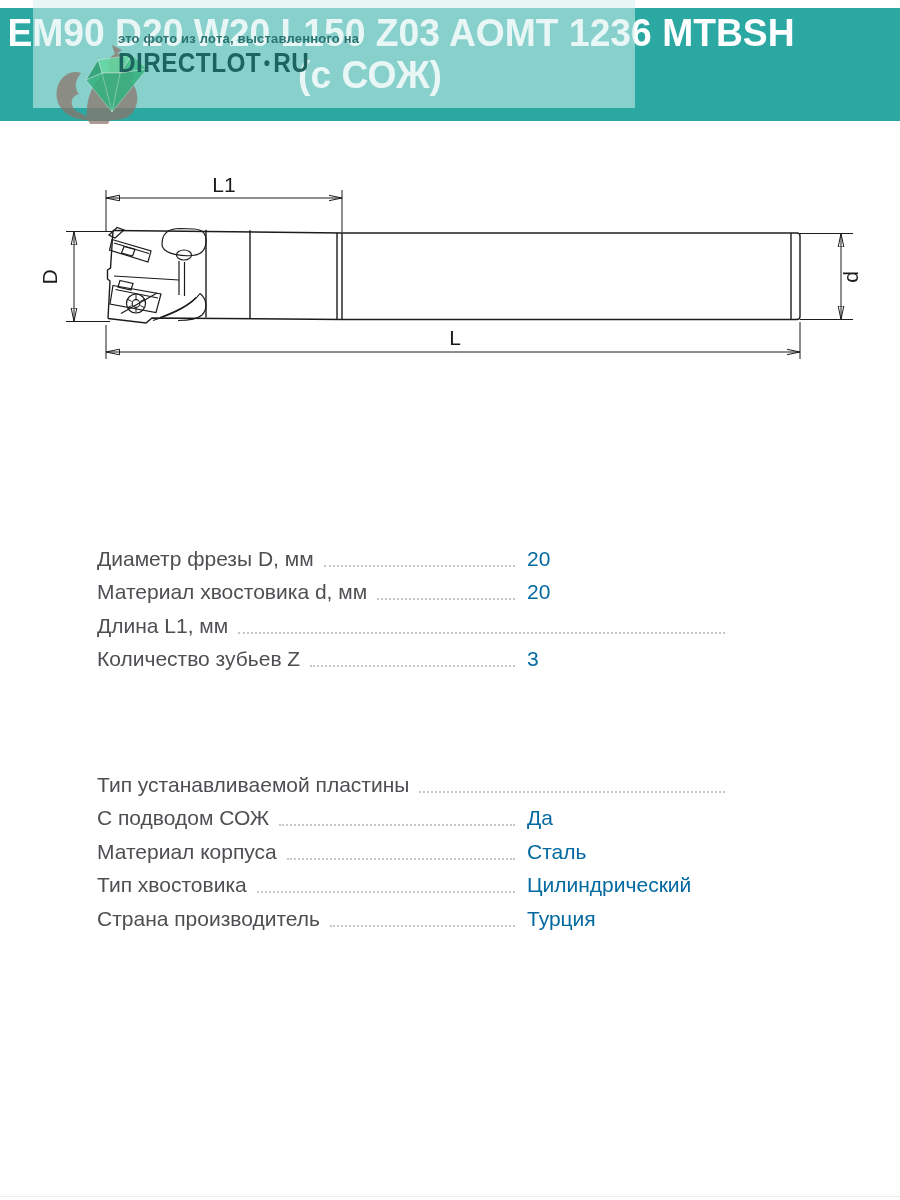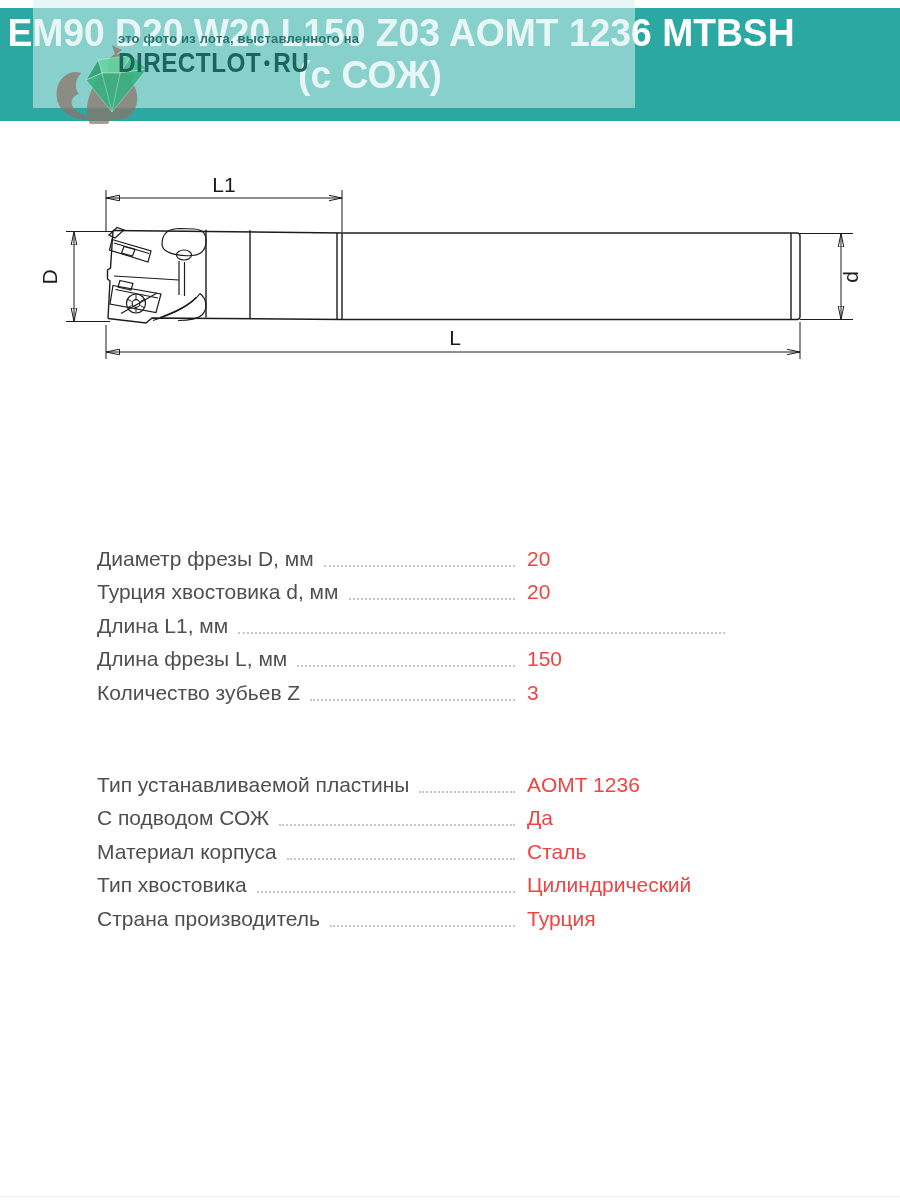--- a/index.html
+++ b/index.html
@@ -55,21 +55,21 @@
   .spec-row{display:flex;align-items:center;height:33.5px;}
   .spec-label{
     flex:0 0 auto;font-size:21px;color:#4d4f52;white-space:nowrap;
   }
   .spec-leader{
     flex:1 1 auto;align-self:flex-end;
     border-bottom:2px dotted #c4c7c9;
     margin:0 12px 9px 10px;min-width:12px;
   }
   .spec-value{
-    flex:0 0 210px;font-size:21px;color:#ef4444;white-space:nowrap;
+    flex:0 0 210px;font-size:21px;color:#0369a1;white-space:nowrap;
   }
   .bottom-line{
     position:absolute;left:0;bottom:3px;width:900px;height:1px;background:#ececec;
   }
 </style>
 </head>
 <body>
 
 <div class="banner"></div>
 
@@ -197,45 +197,39 @@
   <text x="455" y="185" text-anchor="middle">L</text>
 </svg>
 
 <div class="specs g1">
   <div class="spec-row">
     <span class="spec-label">Диаметр фрезы D, мм</span>
     <span class="spec-leader"></span>
     <span class="spec-value">20</span>
   </div>
   <div class="spec-row">
-    <span class="spec-label">Турция хвостовика d, мм</span>
+    <span class="spec-label">Материал хвостовика d, мм</span>
     <span class="spec-leader"></span>
     <span class="spec-value">20</span>
   </div>
   <div class="spec-row">
     <span class="spec-label">Длина L1, мм</span>
     <span class="spec-leader"></span>
   </div>
   <div class="spec-row">
-    <span class="spec-label">Длина фрезы L, мм</span>
-    <span class="spec-leader"></span>
-    <span class="spec-value">150</span>
-  </div>
-  <div class="spec-row">
     <span class="spec-label">Количество зубьев Z</span>
     <span class="spec-leader"></span>
     <span class="spec-value">3</span>
   </div>
 </div>
 
 <div class="specs g2">
   <div class="spec-row">
     <span class="spec-label">Тип устанавливаемой пластины</span>
     <span class="spec-leader"></span>
-    <span class="spec-value">AOMT 1236</span>
   </div>
   <div class="spec-row">
     <span class="spec-label">С подводом СОЖ</span>
     <span class="spec-leader"></span>
     <span class="spec-value">Да</span>
   </div>
   <div class="spec-row">
     <span class="spec-label">Материал корпуса</span>
     <span class="spec-leader"></span>
     <span class="spec-value">Сталь</span>

